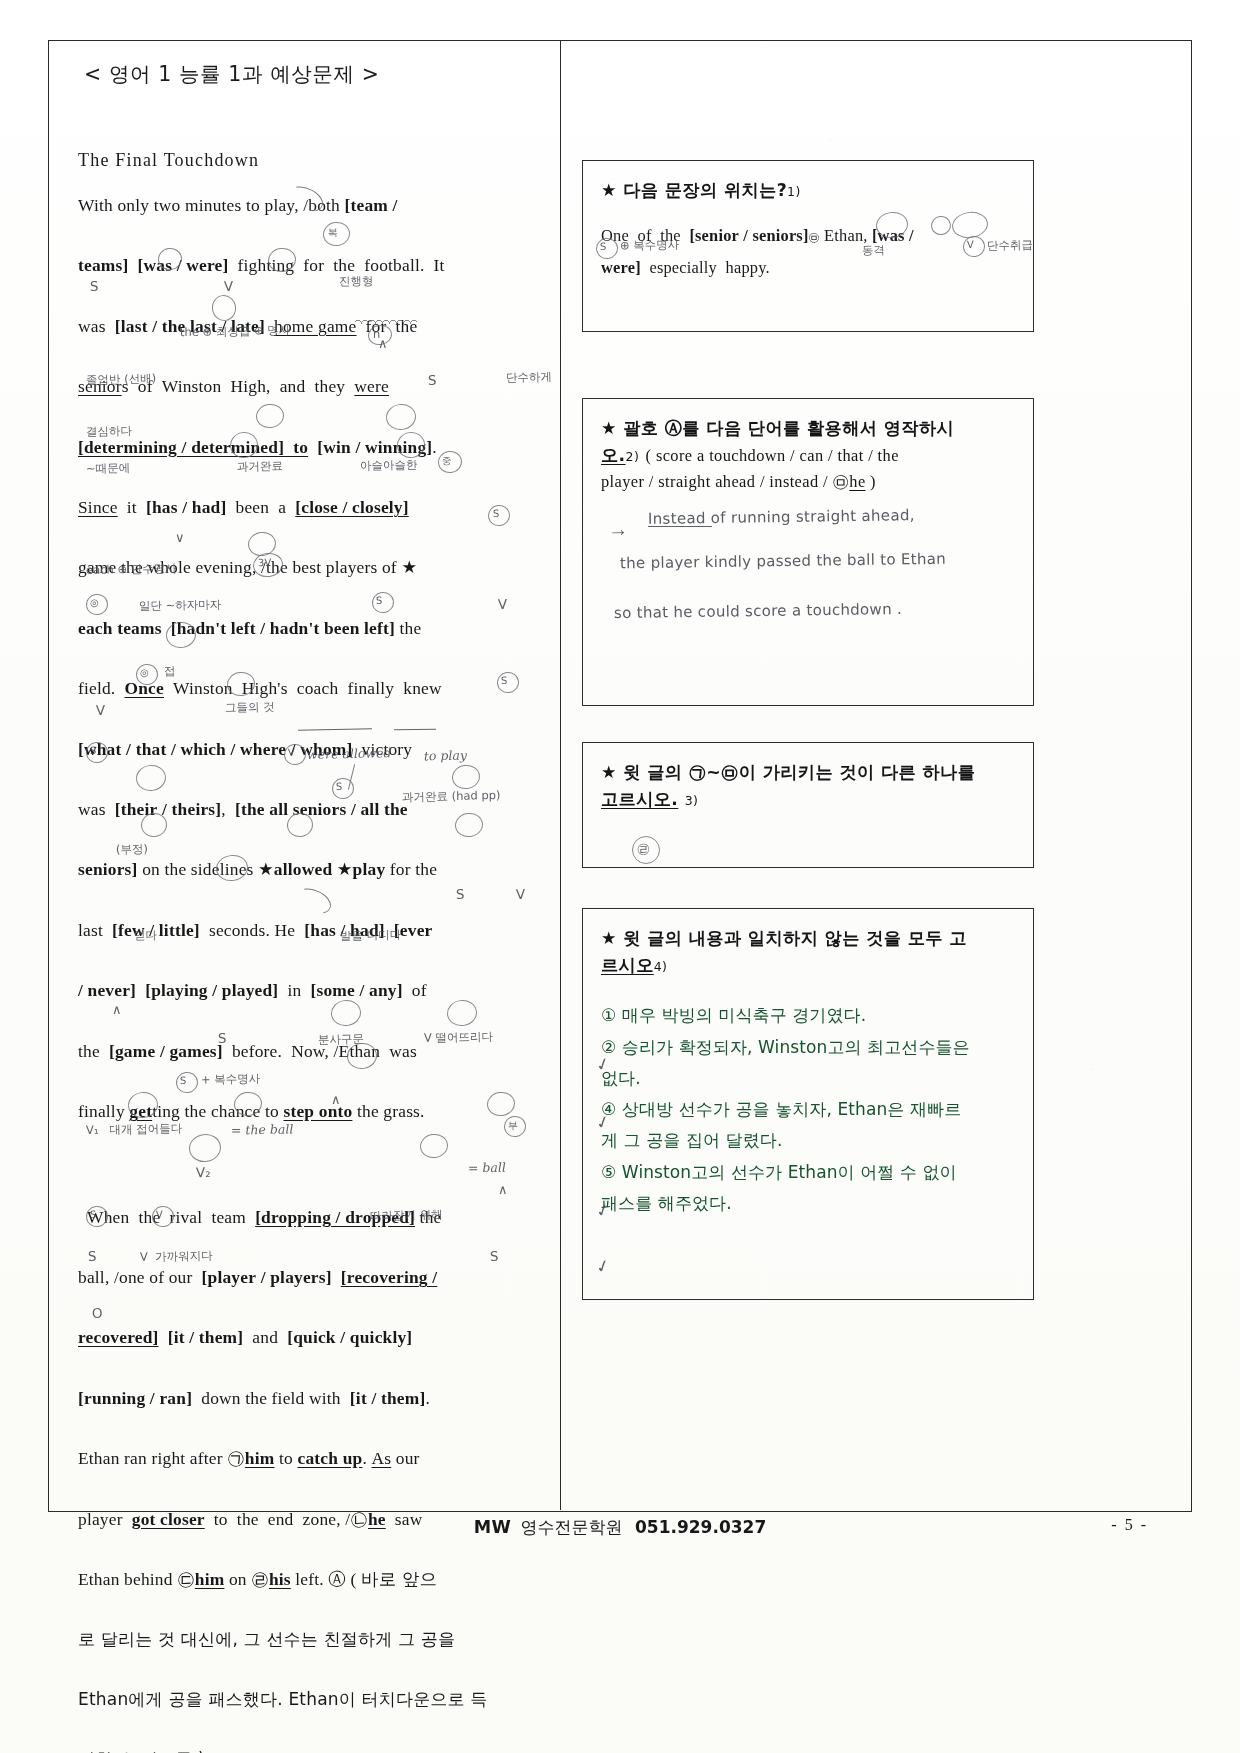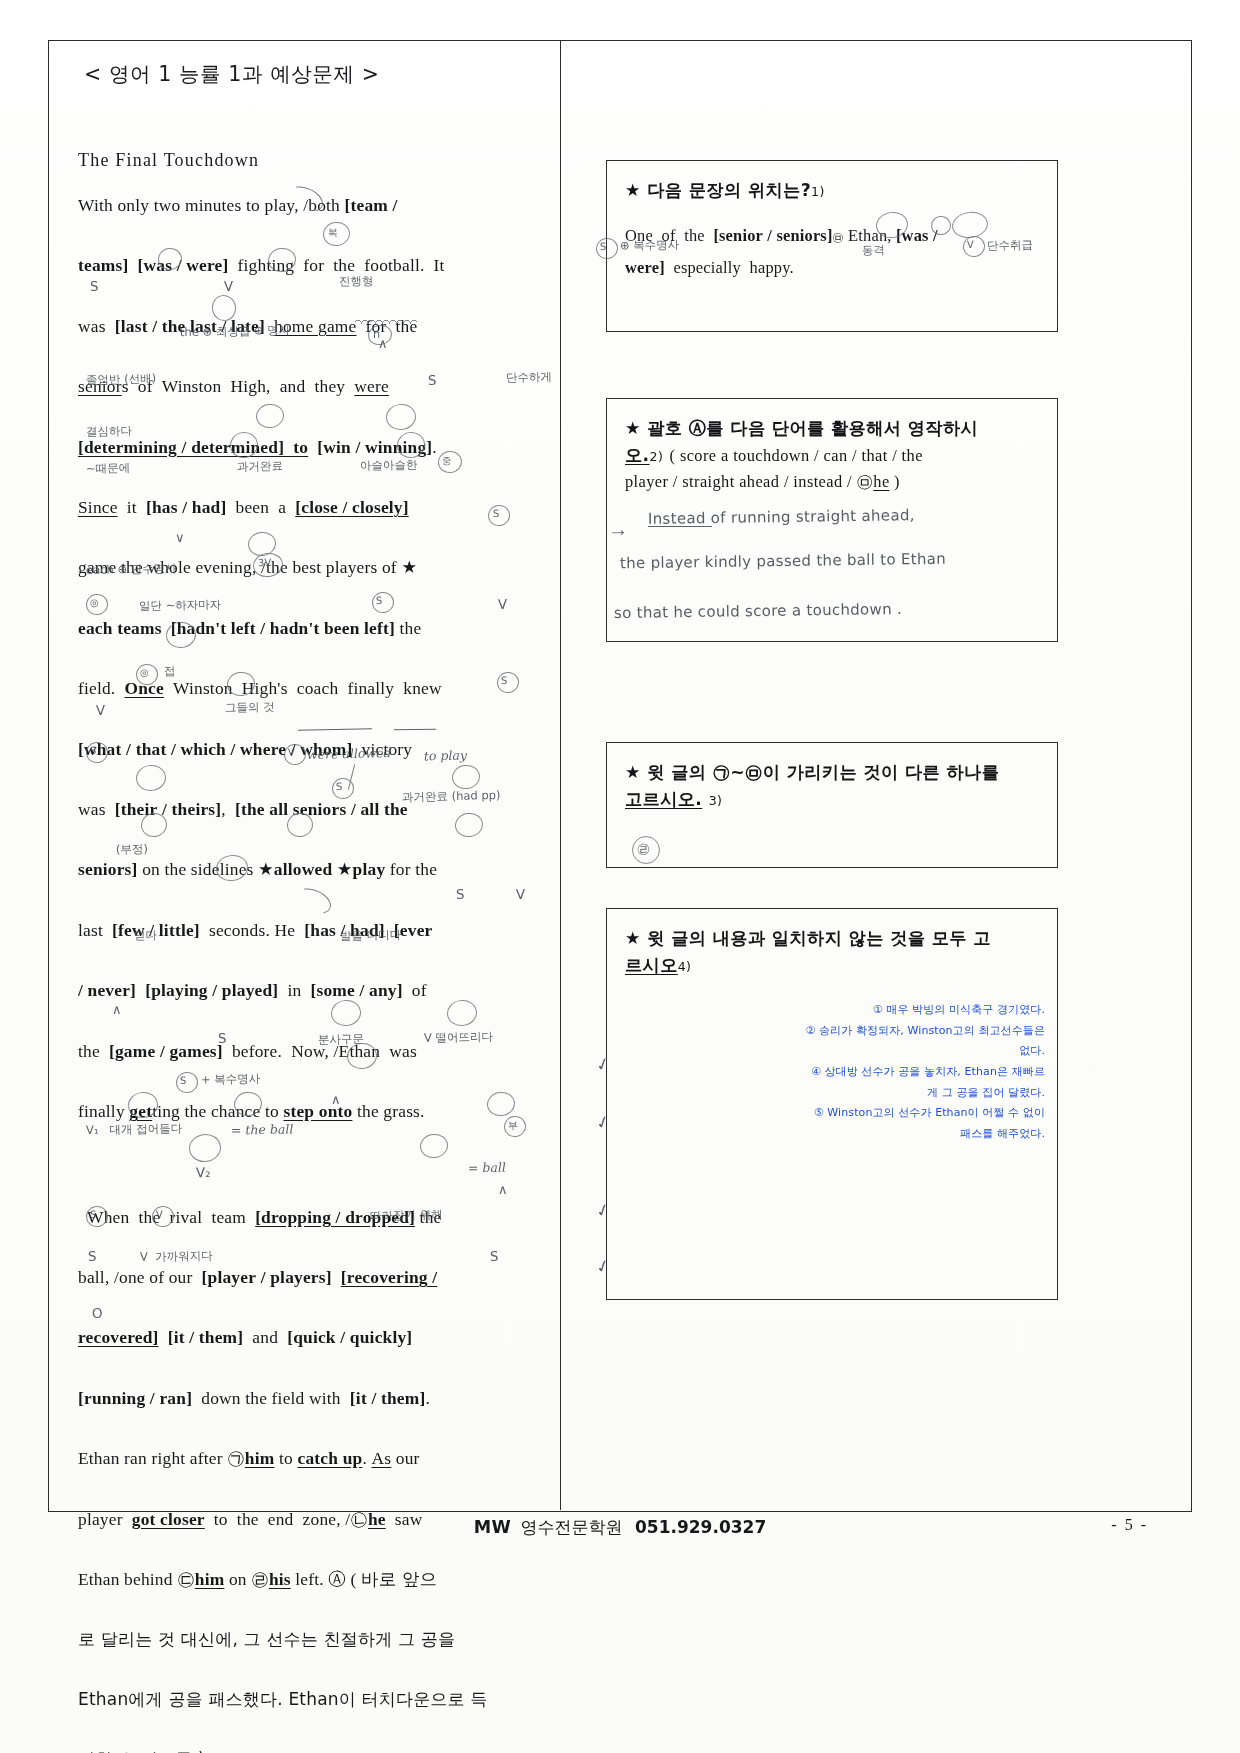--- a/index.html
+++ b/index.html
@@ -55,30 +55,30 @@
     transform:rotate(14deg);}
   .strike{position:absolute;height:1.2px;background:#4e5158;opacity:.9;}
   .arrowc{position:absolute;width:34px;height:20px;border:1.2px solid #63666d;
     border-radius:50%;border-left-color:transparent;border-bottom-color:transparent;
     transform:rotate(25deg);opacity:.85;}
   .caret{position:absolute;font-size:13px;color:#5d6067;font-family:"DejaVu Sans",sans-serif;}
   .wavy{position:absolute;height:6px;opacity:.8;
      background:radial-gradient(circle at 3px 6px, transparent 3px, #63666d 3px 3.8px, transparent 4px) 0 0/7px 7px repeat-x;}
 
   
-  .qbox{position:absolute;left:606px;border:1.5px solid #2d2d2d;
-    box-sizing:border-box;padding:16px 12px 14px 18px;background:transparent;}
+  .qbox{position:absolute;left:582px;border:1.5px solid #2d2d2d;
+    box-sizing:border-box;padding:16px 20px 14px 18px;background:transparent;}
   .qhead{font-family:"DejaVu Sans","Liberation Sans",sans-serif;
     font-size:17.2px;font-weight:700;letter-spacing:.4px;line-height:1.55;color:#151517;}
   .qhead .sup{font-size:12.5px;font-weight:400;vertical-align:baseline;}
   .qhead .und{text-decoration:underline;text-underline-offset:3px;}
   .qbody{font-size:16.4px;line-height:1.95;margin-top:16px;letter-spacing:.2px;color:#1a1a1c;}
   .qbody b{font-weight:700;}
   .choices{font-family:"DejaVu Sans","Liberation Sans",sans-serif;
-    font-size:11px;line-height:1.78;margin-top:22px;letter-spacing:.1px;color:#1d4ed8;text-align:right;}
+    font-size:17px;line-height:1.78;margin-top:22px;letter-spacing:.1px;color:#14532d;}
   .choices div{margin-bottom:1px;}
 
   .hwblock{position:absolute;font-family:"DejaVu Sans","Liberation Sans",sans-serif;
     color:#4d5057;font-size:15px;letter-spacing:.3px;transform:rotate(-.8deg);opacity:.93;}
 
   .footer{position:absolute;left:0;right:0;top:1516px;text-align:center;}
   .footer .mw{font-family:"DejaVu Sans","Liberation Sans",sans-serif;
      font-weight:700;font-size:17.5px;letter-spacing:.3px;}
   .pgno{position:absolute;right:92px;top:1516px;font-size:16px;letter-spacing:2px;}
 </style>
@@ -346,21 +346,21 @@
   <span class="circ" style="left:596px;top:238px;width:20px;height:19px;"></span>
   <span class="hw" style="left:600px;top:241px;font-size:10px;">S</span>
   <span class="hw" style="left:620px;top:238px;">⊕ 복수명사</span>
   <span class="hw" style="left:862px;top:243px;">동격</span>
   <span class="circ" style="left:963px;top:236px;width:20px;height:19px;"></span>
   <span class="hw" style="left:967px;top:239px;font-size:10px;">V</span>
   <span class="hw" style="left:987px;top:238px;">단수취급</span>
   <span class="circ" style="left:952px;top:212px;width:34px;height:24px;"></span>
 </div>
 
-<div class="qbox" style="top:398px;width:452px;height:244px;">
+<div class="qbox" style="top:398px;width:452px;height:308px;">
   <div class="qhead">
     <span>★  괄호 Ⓐ를 다음 단어를 활용해서  영작하시</span><br>
     <span class="und">오.</span><span class="sup">2)</span>
     <span style="font-weight:400;font-family:'Liberation Serif',serif;font-size:16.4px;margin-top:36px;">
       (&nbsp;score&nbsp;a&nbsp;touchdown&nbsp;/&nbsp;can&nbsp;/&nbsp;that&nbsp;/&nbsp;the<br>
       player&nbsp;/&nbsp;straight&nbsp;ahead&nbsp;/&nbsp;instead&nbsp;/&nbsp;㉤<span class="und">he</span>&nbsp;)
     </span>
   </div>
 </div>
 <div>

